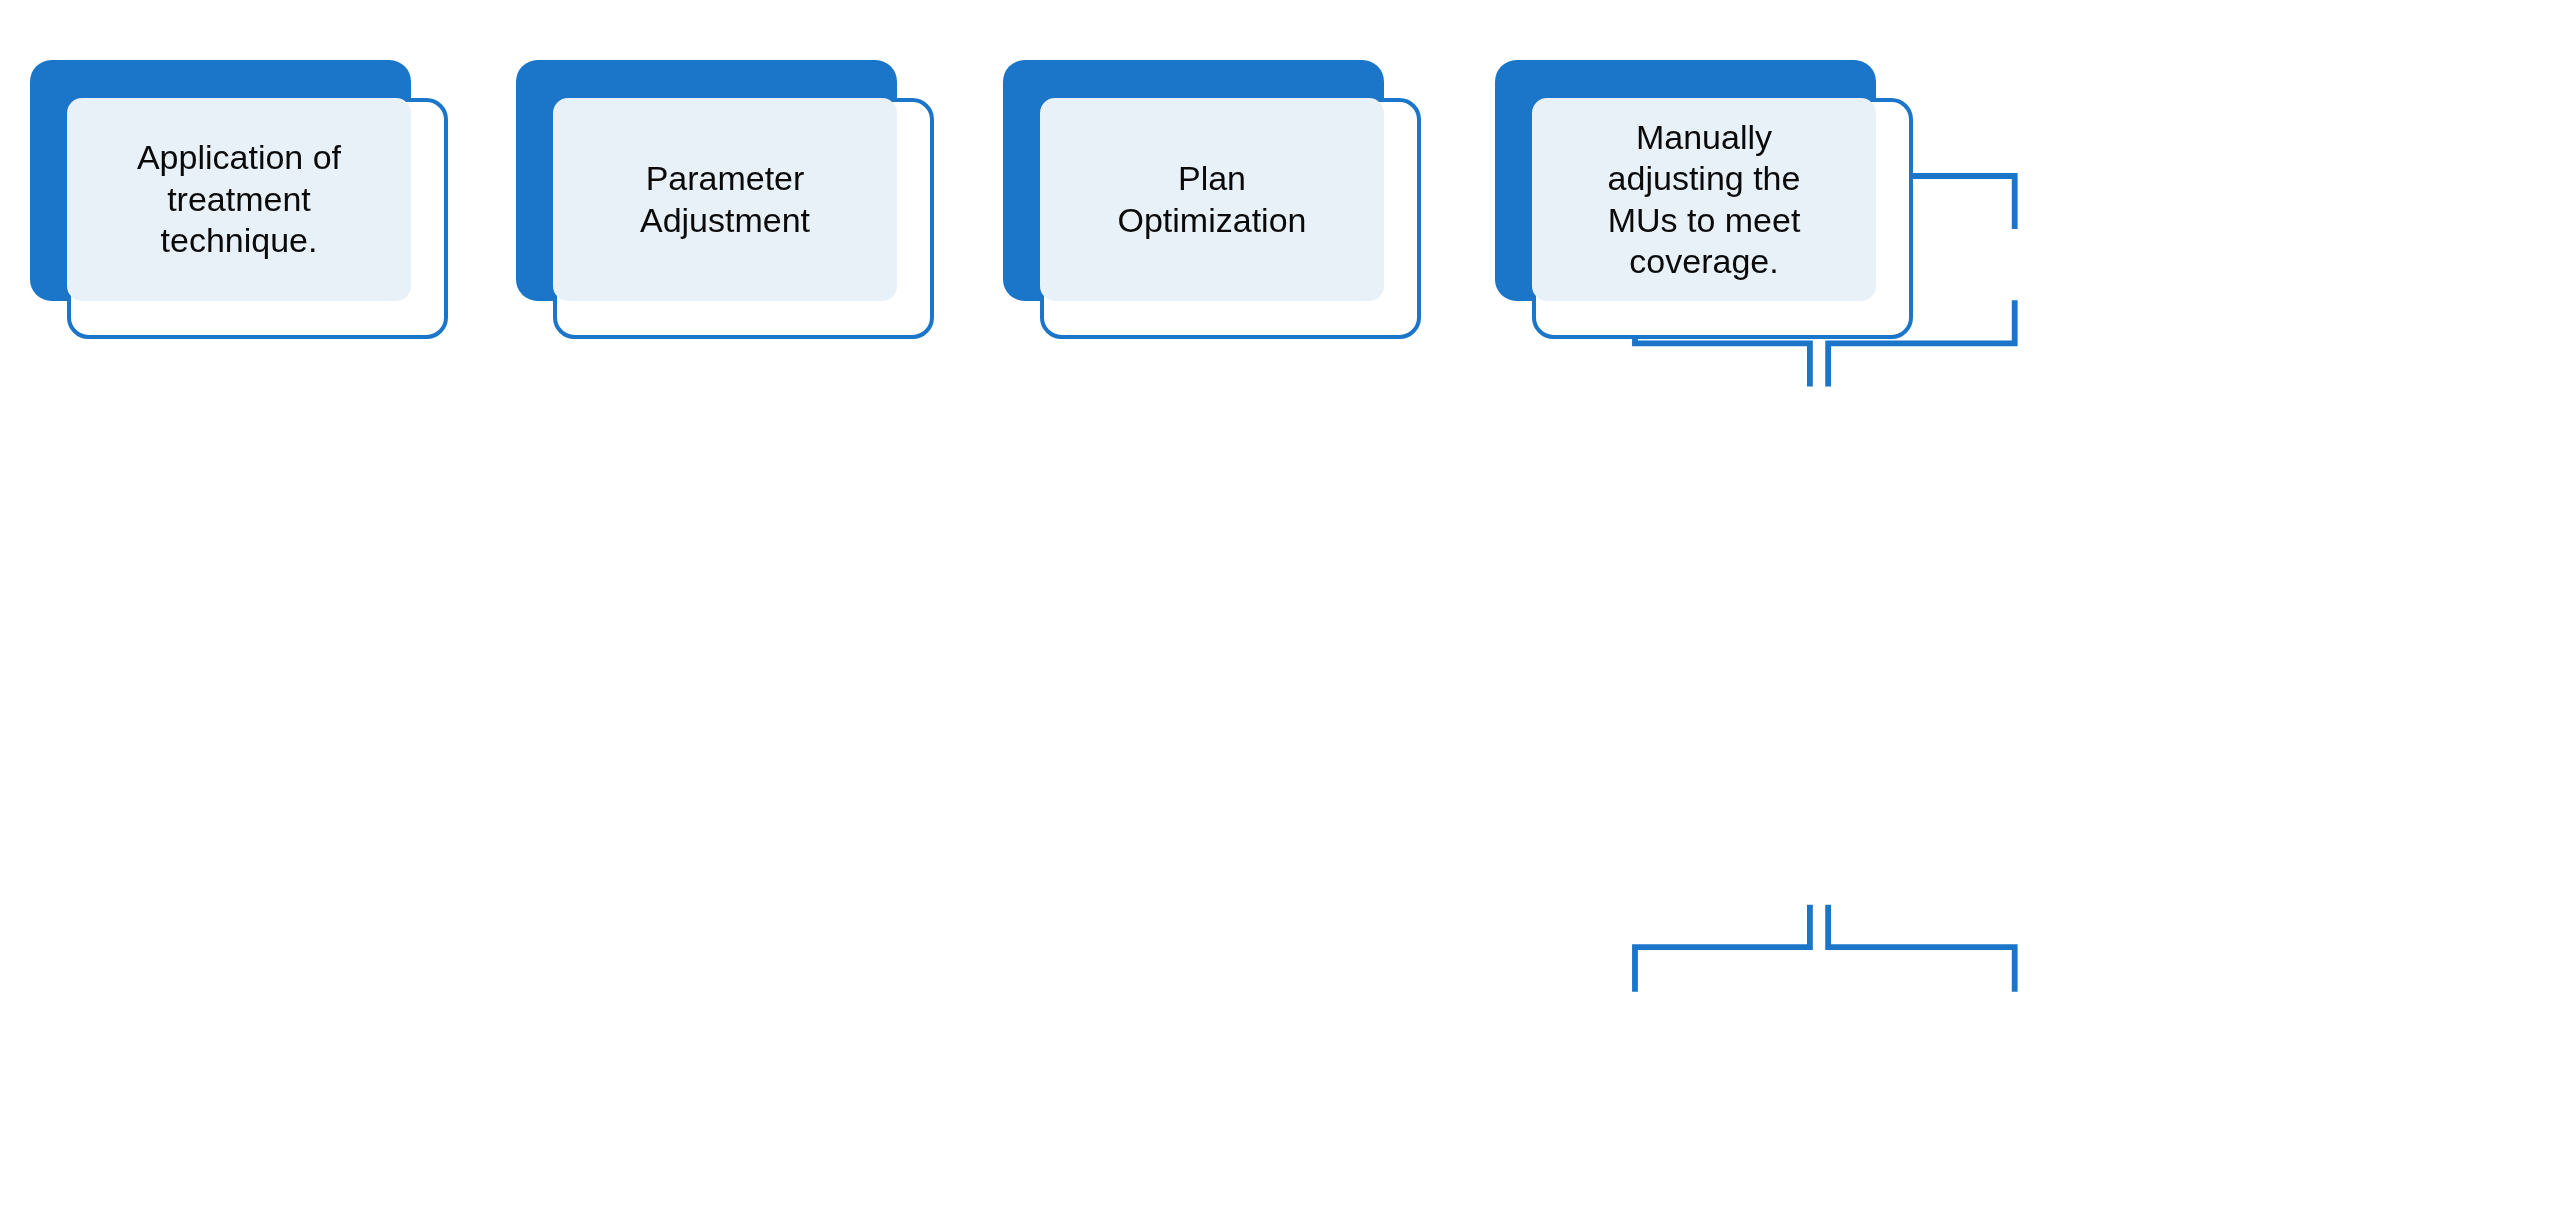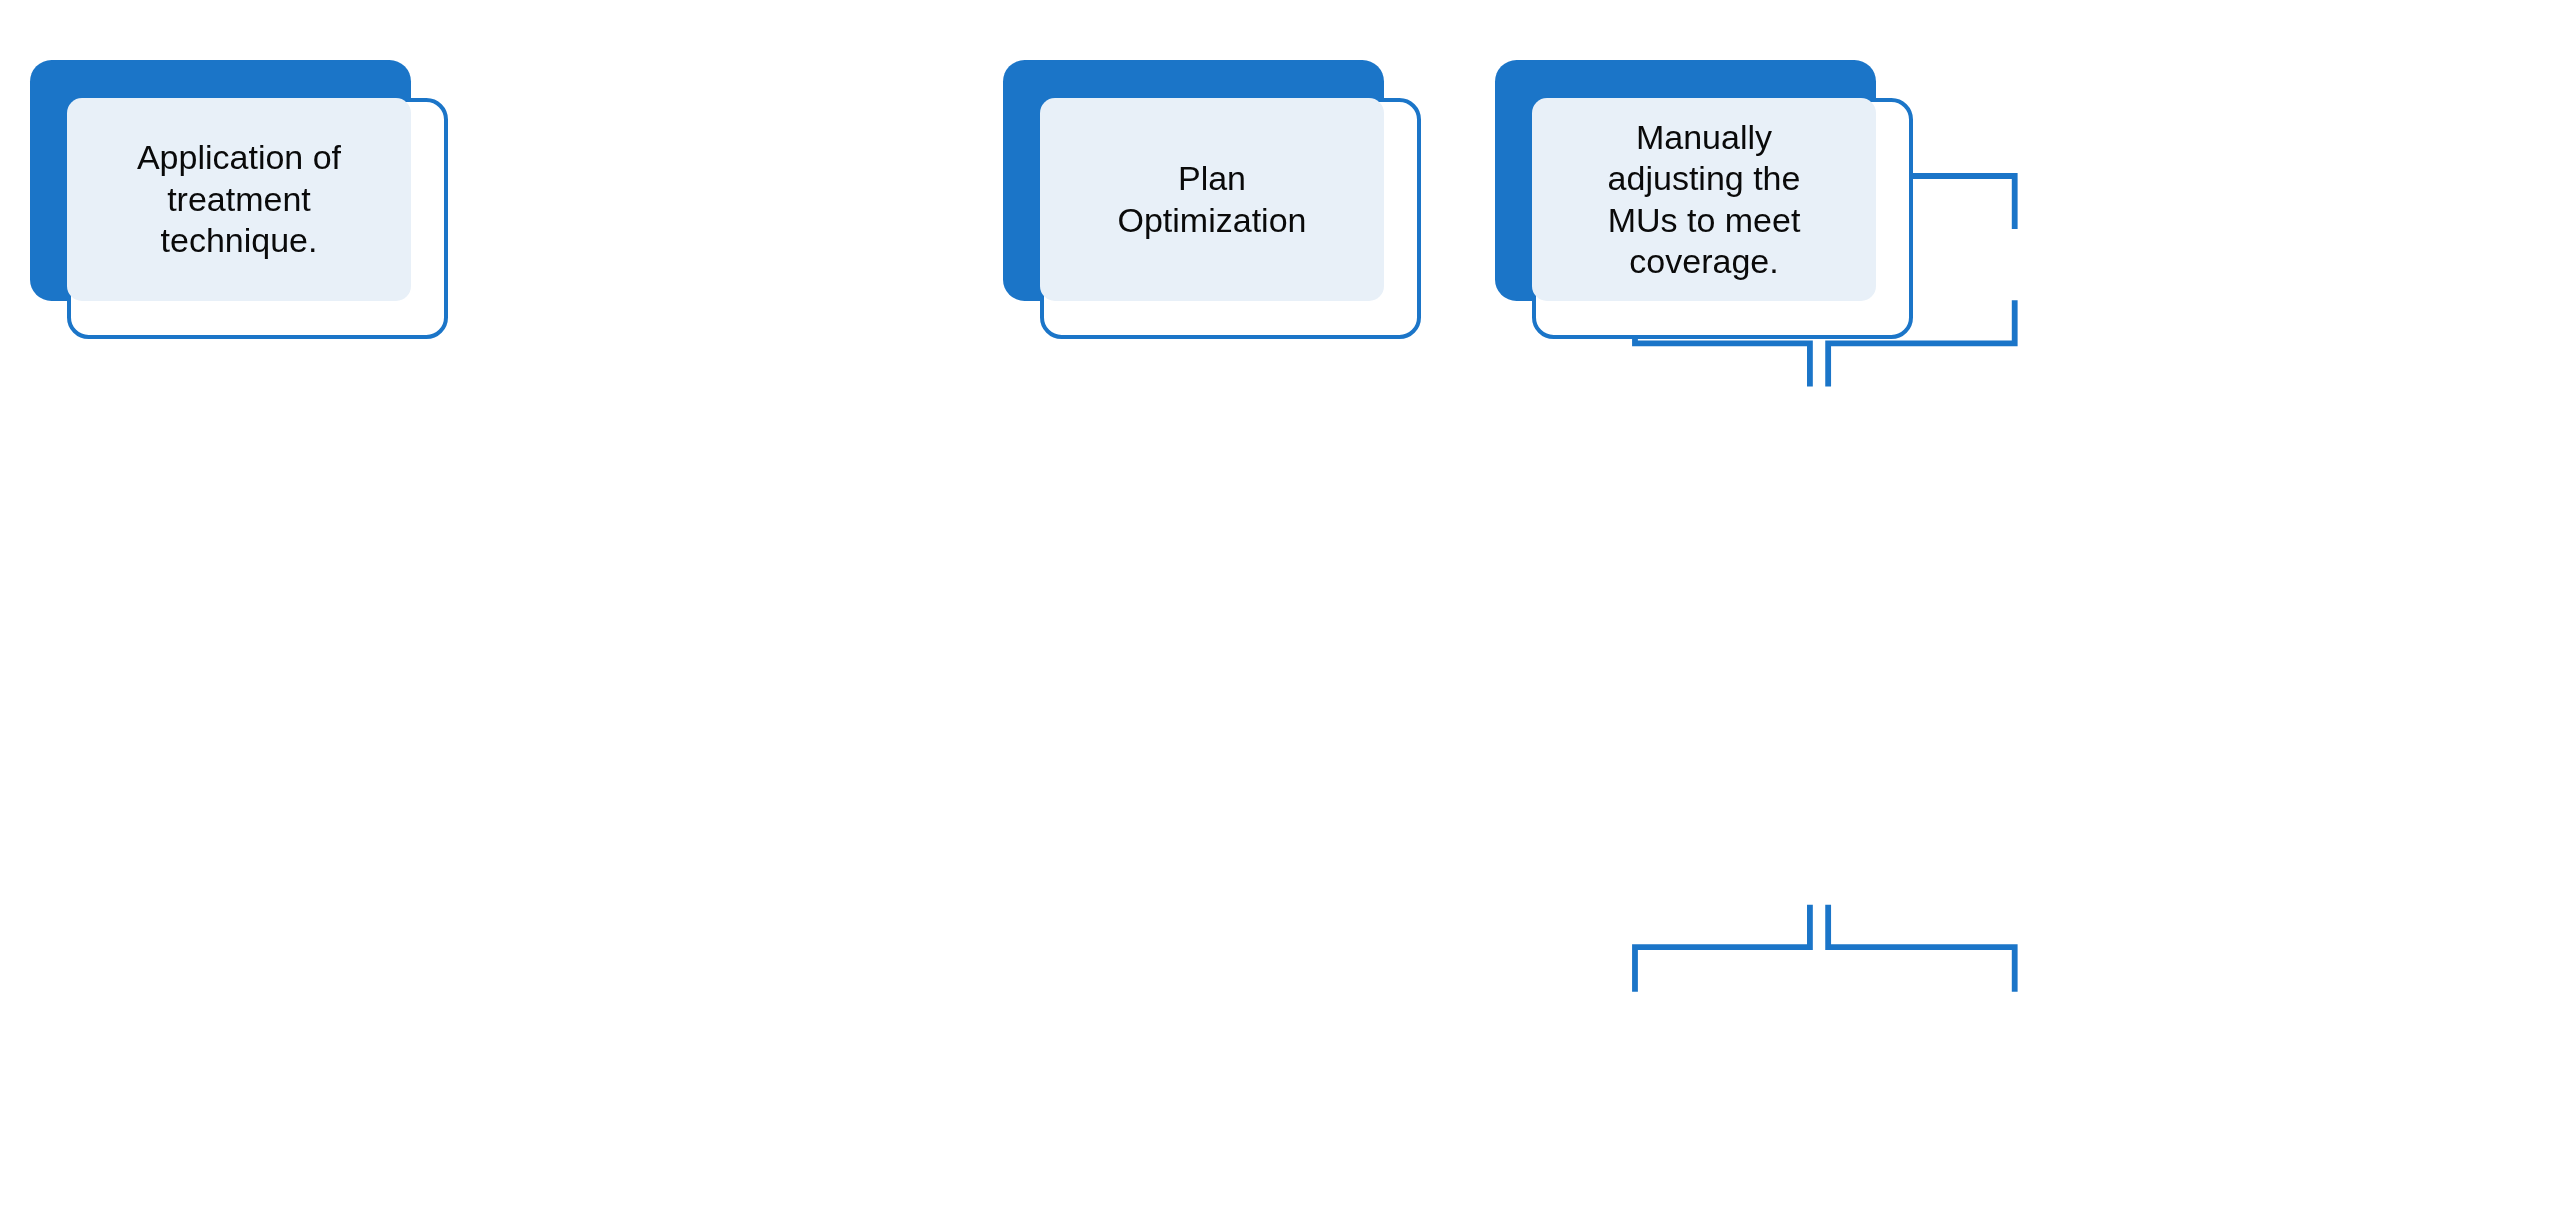--- a/index.html
+++ b/index.html
@@ -70,20 +70,26 @@
   </svg>
 
   <div class="node" style="left: 30px; top: 60px; width: 381px; height: 241px;">
     <div class="shadow"></div>
     <div class="outline"></div>
     <div class="fill">Application of
 treatment
 technique.</div>
   </div>
 
+  <div class="node" style="left: 516px; top: 60px; width: 381px; height: 241px;">
+    <div class="shadow"></div>
+    <div class="outline"></div>
+    <div class="fill">Parameter
+Adjustment</div>
+  </div>
 
   <div class="node" style="left: 1003px; top: 60px; width: 381px; height: 241px;">
     <div class="shadow"></div>
     <div class="outline"></div>
     <div class="fill">Plan
 Optimization</div>
   </div>
 
   <div class="node" style="left: 1495px; top: 60px; width: 381px; height: 241px;">
     <div class="shadow"></div>

